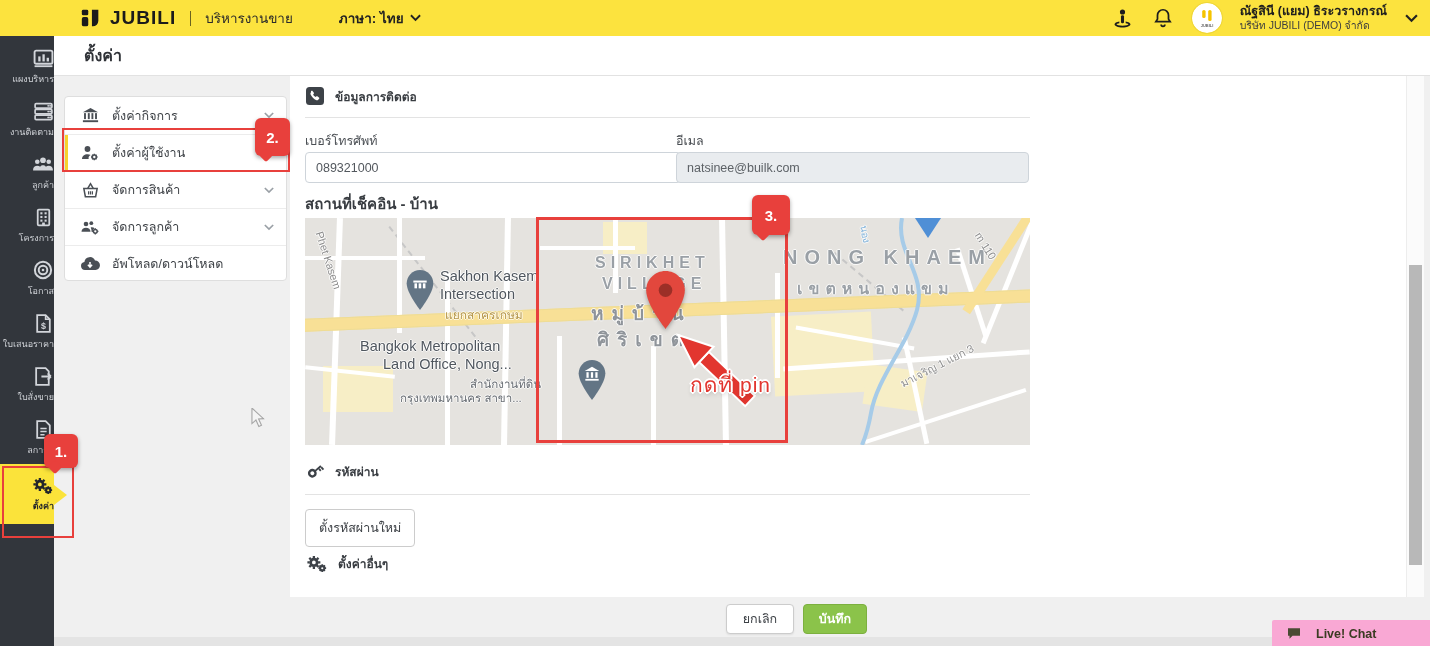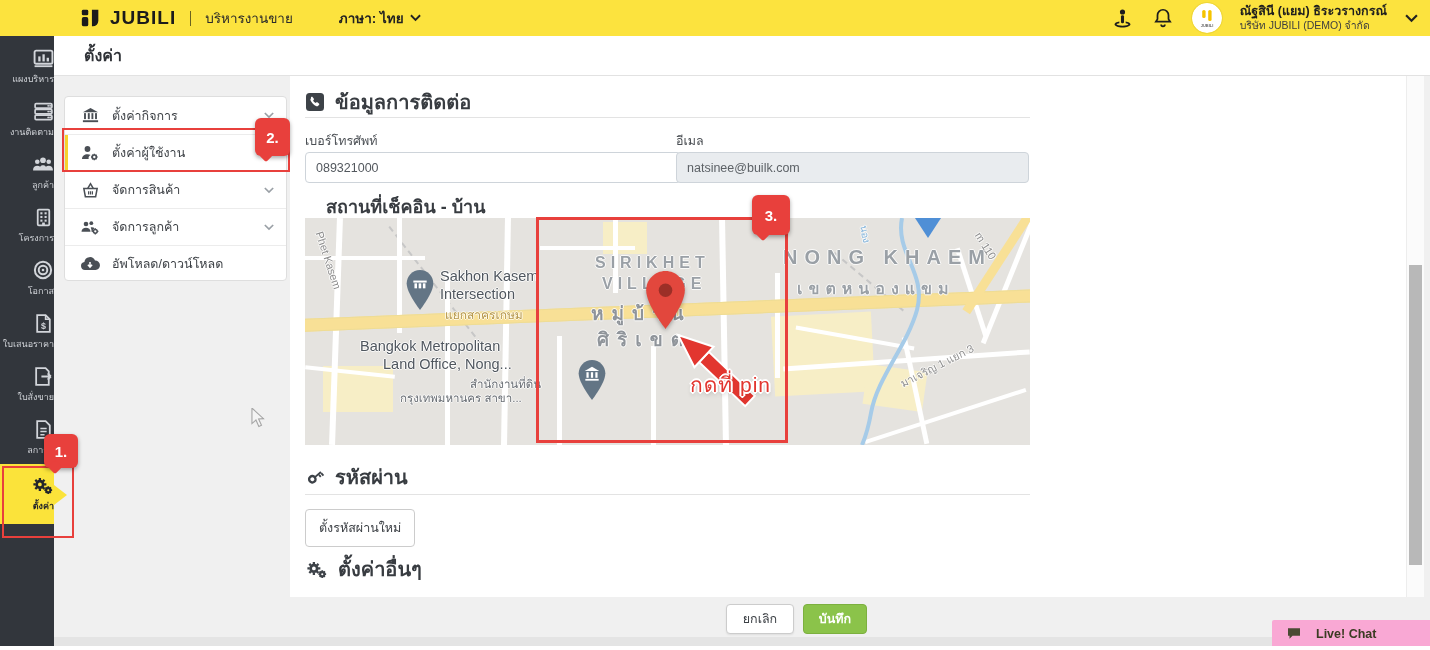--- a/index.html
+++ b/index.html
@@ -52,34 +52,34 @@
   .menu-row{position:relative;height:37px;display:flex;align-items:center;padding-left:15px;cursor:pointer;}
   .menu-row + .menu-row{border-top:1px solid #ececec;}
   .menu-row .m-icon{color:#4a4f55;display:flex;width:20px;justify-content:center;}
   .menu-row .m-label{margin-left:12px;font-size:12.5px;color:#3b3f44;}
   .menu-row .m-chev{position:absolute;right:12px;color:#9aa0a6;display:flex;}
   .menu-row.active::before{content:"";position:absolute;left:0;top:0;bottom:0;width:3px;background:#f6d32d;}
 
   
   .sec-head{position:absolute;display:flex;align-items:center;gap:10px;z-index:4;}
   .sec-head .sec-icon{display:flex;color:#3d4248;}
-  .sec-head .sec-title{font-size:20px;font-weight:bold;color:#383c41;}
+  .sec-head .sec-title{font-size:12px;font-weight:bold;color:#383c41;}
   .sec-head.ct{left:305px;top:86px;}
   .sec-head.pw{left:305px;top:461px;}
   .sec-head.other{left:305px;top:553px;}
   .divider{position:absolute;left:305px;width:725px;height:1px;background:#e3e3e3;z-index:4;}
   .d1{top:117px;} .d2{top:494px;}
   .f-label{position:absolute;top:131px;font-size:12.5px;color:#4a4e53;z-index:4;}
   .phone-label{left:305px;} .email-label{left:676px;}
   .f-input{position:absolute;top:152px;height:31px;border:1px solid #ced4da;border-radius:4px;
            padding:0 10px;font-size:12.5px;color:#53585e;background:#fff;z-index:4;
            font-family:"Liberation Sans","DejaVu Sans",sans-serif;}
   .phone-input{left:305px;width:376px;}
   .email-input{left:676px;width:353px;background:#e9ecef;color:#5d6267;}
-  .map-label{position:absolute;left:305px;top:192px;font-size:18px;font-weight:bold;color:#383c41;z-index:4;margin-left:21px;}
+  .map-label{position:absolute;left:305px;top:192px;font-size:15px;font-weight:bold;color:#383c41;z-index:4;}
   .btn{border:1px solid #ccc;background:#fff;border-radius:4px;font-size:12.5px;color:#3b3f44;
        cursor:pointer;font-family:"Liberation Sans","DejaVu Sans",sans-serif;}
   .reset-btn{position:absolute;left:305px;top:509px;padding:8px 13px;z-index:4;}
 
   
   .map{position:absolute;left:305px;top:218px;width:725px;height:227px;background:#e5e3df;
        overflow:hidden;z-index:3;}
   .road{position:absolute;background:#fff;z-index:2;}
   .patch{position:absolute;background:#f7eec6;z-index:1;}
   .dash{position:absolute;border-top:2px dashed #c7c7c7;z-index:1;transform-origin:left top;}

